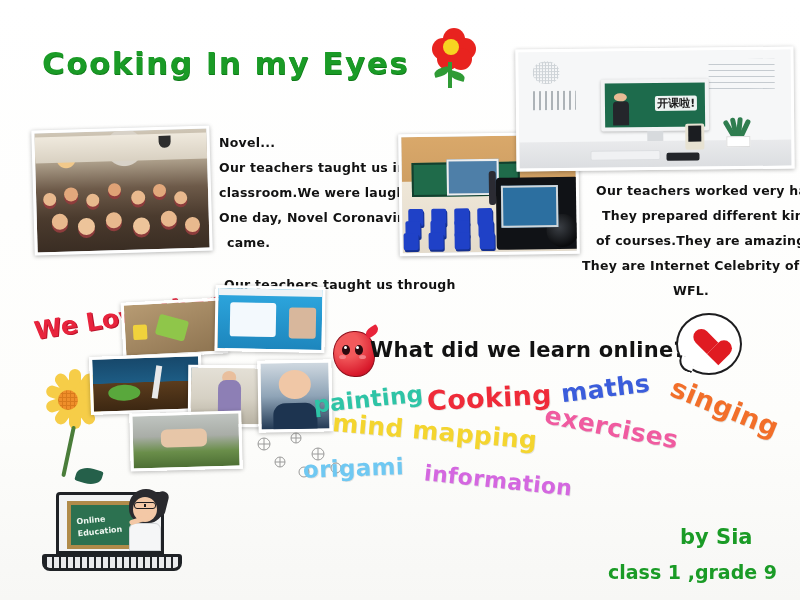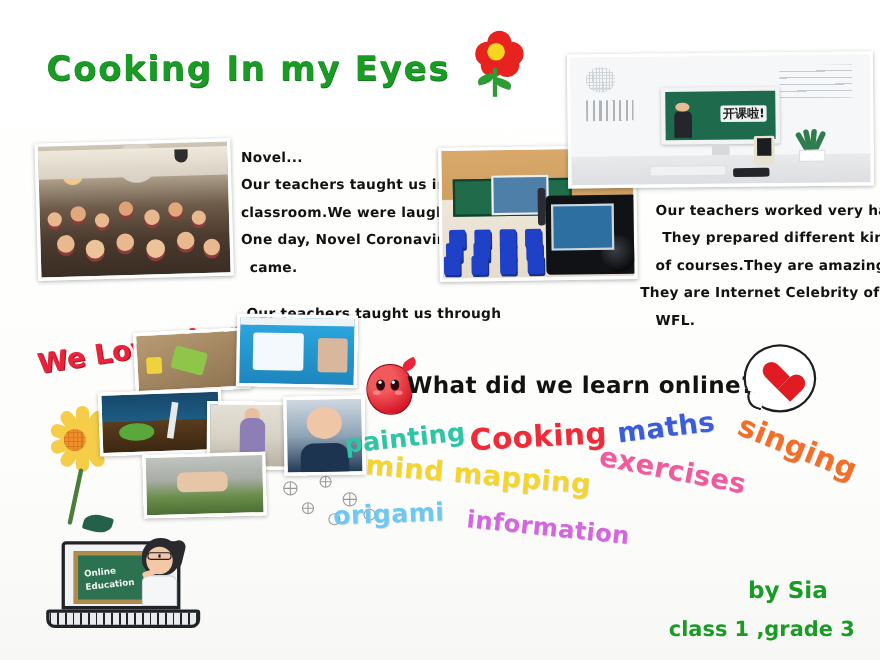--- a/index.html
+++ b/index.html
@@ -373,21 +373,21 @@
       <div class="desk-kb"></div>
       <div class="desk-pad"></div>
     </div>
   </div>
 
   <div class="para" id="right-paragraph" style="left:596px; top:178px;">
     <span class="line">Our teachers worked very hard.</span>
     <span class="line" style="padding-left:6px;">They prepared different kinds</span>
     <span class="line">of courses.They are amazing!</span>
     <span class="line" style="margin-left:-14px;">They are Internet Celebrity of</span>
-    <span class="line" style="display:block; width:190px;">WFL.</span>
+    <span class="line" style="text-align:center; display:block; width:190px;">WFL.</span>
   </div>
 
   <div class="para" id="middle-paragraph" style="left:224px; top:272px;">
     <span class="line">Our teachers taught us through</span>
   </div>
 
   <div style="position:absolute; left:33px; top:300px; font-size:25px; font-weight:bold;
               color:#e8243d; transform:rotate(-9deg); white-space:nowrap;
               text-shadow:1px 1px 0 #b8122a; font-family:'DejaVu Sans',sans-serif;">We Love them!</div>
 
@@ -479,15 +479,15 @@
       </div>
       <div class="lap-arm"></div>
     </div>
     <div class="lap-base"></div>
   </div>
 
 
   <div style="position:absolute; left:680px; top:525px; font-size:21px; font-weight:bold;
               color:#1a9b26; white-space:nowrap; font-family:'DejaVu Sans',sans-serif;">by Sia</div>
   <div style="position:absolute; left:608px; top:561px; font-size:19px; font-weight:bold;
-              color:#1a9b26; white-space:nowrap; font-family:'DejaVu Sans',sans-serif;">class 1 ,grade 3</div>
+              color:#1a9b26; white-space:nowrap; font-family:'DejaVu Sans',sans-serif;">class 1 ,grade 9</div>
 
 </div>
 
 </body></html>

